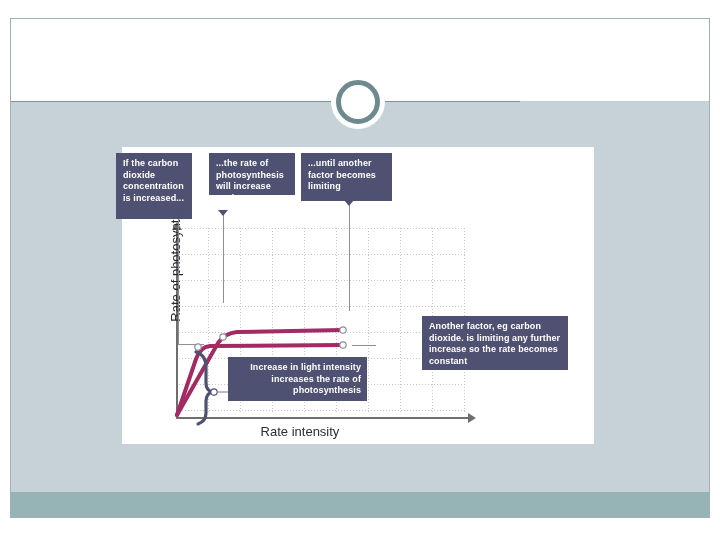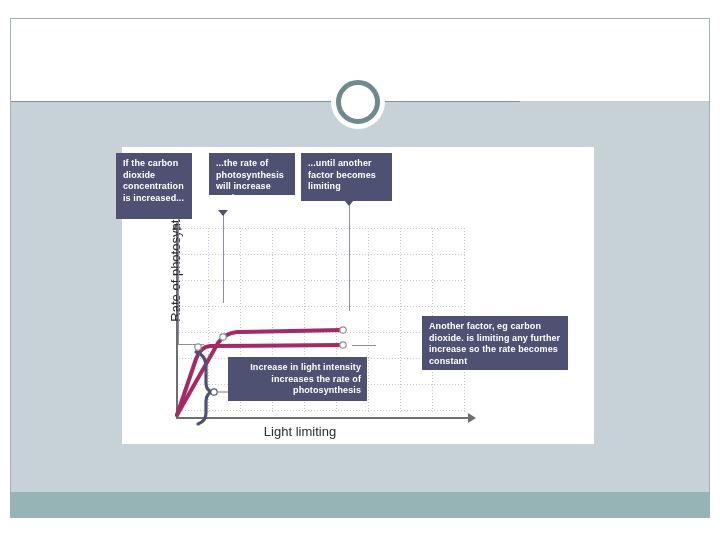--- a/index.html
+++ b/index.html
@@ -220,21 +220,21 @@
     <div class="gridline-h" style="top:156px"></div>
     <div class="gridline-h" style="top:182px"></div>
   </div>
 
   <div class="axis-y"></div>
   <div class="axis-y-head"></div>
   <div class="axis-x"></div>
   <div class="axis-x-head"></div>
 
   <div class="axis-label-y">Rate of photosynthesis</div>
-  <div class="axis-label-x">Light limiting</div>
+  <div class="axis-label-x">Rate intensity</div>
 
   <div class="leader lead-a-v"></div>
   <div class="leader lead-a-h"></div>
   <div class="leader lead-b-v"></div>
   <div class="leader lead-c-v"></div>
   <div class="leader lead-d-h"></div>
 
   <div class="arrowhead ah-a"></div>
   <div class="arrowhead ah-b"></div>
   <div class="arrowhead ah-c"></div>

